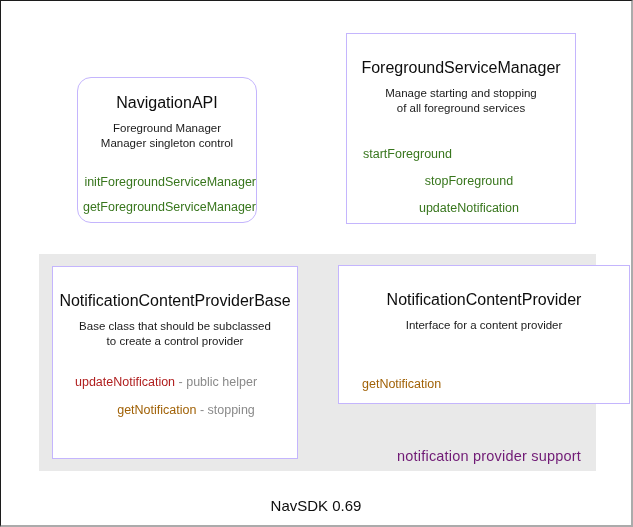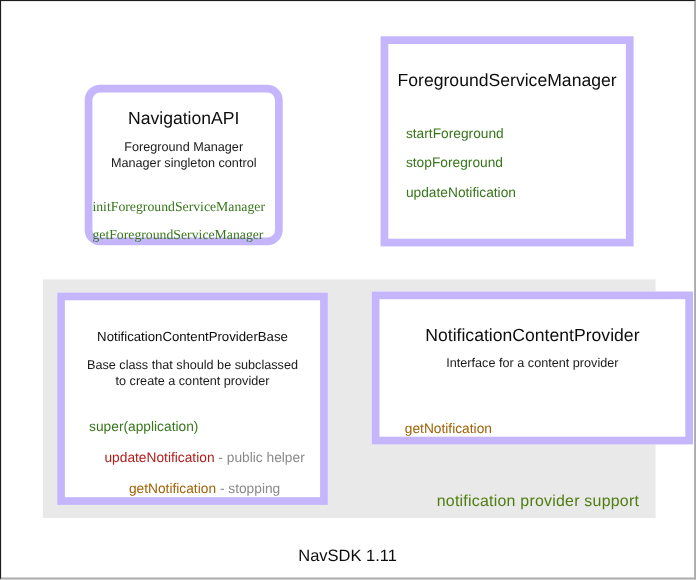--- a/index.html
+++ b/index.html
@@ -26,61 +26,61 @@
     top: 253px;
     width: 557px;
     height: 217px;
     background: #e9e9e9;
   }
   .panel-label {
     position: absolute;
     right: 15px;
     bottom: 7px;
     font-size: 14.5px;
-    color: #4d7c0f;
+    color: #701a75;
     letter-spacing: 0.2px;
   }
   .box {
     position: absolute;
     background: #ffffff;
-    border: 7px solid #c4b5fd;
+    border: 1px solid #c4b5fd;
     box-sizing: border-box;
   }
   #box-navigation-api   { left: 76px;  top: 76px;  width: 180px; height: 146px; border-radius: 14px; }
   #box-fsm              { left: 345px; top: 32px;  width: 230px; height: 191px; }
   #box-ncpb             { left: 51px;  top: 265px; width: 246px; height: 193px; }
   #box-ncp              { left: 337px; top: 264px; width: 292px; height: 139px; }
 
   .box-title {
     text-align: center;
     font-size: 16px;
     line-height: 19px;
     color: #0d0d0d;
     white-space: nowrap;
   }
   #box-navigation-api .box-title { padding-top: 15px; }
   #box-fsm .box-title,
   #box-ncpb .box-title,
   #box-ncp .box-title { padding-top: 24px; }
-  #box-ncpb .box-title { font-size: 12px; }
+  #box-ncpb .box-title { font-size: 16px; }
 
   .box-desc {
     text-align: center;
     font-size: 11.5px;
     line-height: 15px;
     color: #1a1a1a;
     margin-top: 9px;
   }
   .methods { font-size: 12.5px; line-height: 14px; }
-  .methods.centered { text-align: left; font-family: Liberation Serif, serif; }
+  .methods.centered { text-align: right; }
   .methods.leftalign { text-align: left; }
   #box-navigation-api .methods { margin-top: 24px; }
   #box-navigation-api .method-line + .method-line { margin-top: 11px; }
   #box-fsm .methods { margin-top: 31px; padding-left: 16px; }
-  #box-fsm .method-line + .method-line { margin-top: 13px; }
+  #box-fsm .method-line + .method-line { margin-top: 13px; text-align: center; }
   #box-ncpb .methods { margin-top: 26px; padding-left: 22px; }
   #box-ncpb .method-line + .method-line { margin-top: 14px; text-align: center; }
   #box-ncp .methods { margin-top: 44px; padding-left: 23px; }
 
   .m-green { color: #38761d; margin-top: 16px; }
   .m-red   { color: #b01e1e; }
   .m-blue  { color: #a16207; }
   .m-suffix { color: #8a8a8a; }
 
   .caption {
@@ -109,45 +109,48 @@
       <div>Manager singleton control</div>
     </div>
     <div class="methods centered">
       <div class="method-line m-green">initForegroundServiceManager</div>
       <div class="method-line m-green">getForegroundServiceManager</div>
     </div>
   </div>
 
   <div class="box" id="box-fsm">
     <div class="box-title">ForegroundServiceManager</div>
+    <div class="box-desc">
+      <div>Manage starting and stopping</div>
+      <div>of all foreground services</div>
+    </div>
     <div class="methods leftalign">
       <div class="method-line m-green">startForeground</div>
       <div class="method-line m-green">stopForeground</div>
       <div class="method-line m-green">updateNotification</div>
     </div>
   </div>
 
   <div class="box" id="box-ncpb">
     <div class="box-title">NotificationContentProviderBase</div>
     <div class="box-desc">
       <div>Base class that should be subclassed</div>
-      <div>to create a content provider</div>
+      <div>to create a control provider</div>
     </div>
     <div class="methods leftalign">
-      <div class="method-line"><span class="m-green">super(application)</span></div>
       <div class="method-line"><span class="m-red">updateNotification</span> <span class="m-suffix">- public helper</span></div>
       <div class="method-line"><span class="m-blue">getNotification</span> <span class="m-suffix">- stopping</span></div>
     </div>
   </div>
 
   <div class="box" id="box-ncp">
     <div class="box-title">NotificationContentProvider</div>
     <div class="box-desc">
       <div>Interface for a content provider</div>
     </div>
     <div class="methods leftalign">
       <div class="method-line m-blue">getNotification</div>
     </div>
   </div>
 
-  <div class="caption">NavSDK 1.11</div>
+  <div class="caption">NavSDK 0.69</div>
 
 </div>
 
 </body></html>

